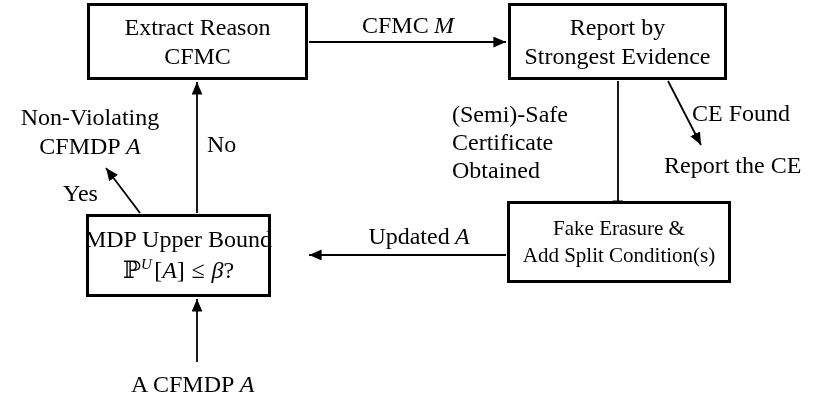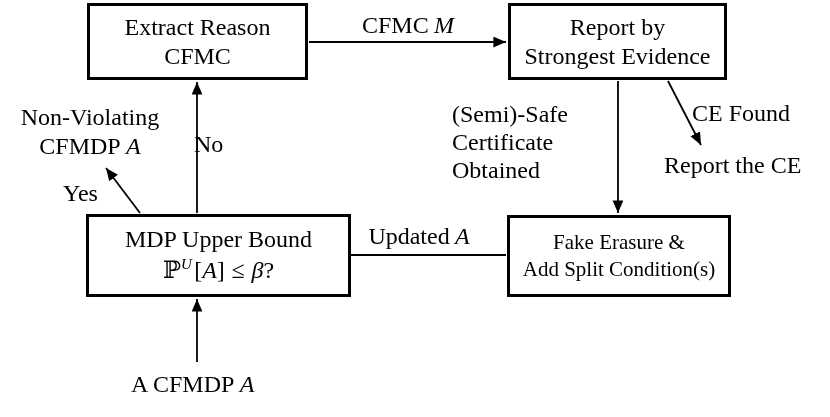--- a/index.html
+++ b/index.html
@@ -72,28 +72,28 @@
   <div class="box" style="left:87px;top:3px;width:221px;height:77px;">
     <div class="box-line">Extract Reason</div>
     <div class="box-line">CFMC</div>
   </div>
 
   <div class="box" style="left:508px;top:3px;width:219px;height:77px;">
     <div class="box-line">Report by</div>
     <div class="box-line">Strongest Evidence</div>
   </div>
 
-  <div class="box" style="left:86px;top:214px;width:265px;height:83px;">
+  <div class="box" style="left:86px;top:214px;width:185px;height:83px;">
     <div class="box-line">MDP Upper Bound</div>
     <div class="box-line math">
       <span>ℙ</span><sup>U</sup><span class="open">[</span><span class="vars">A</span><span>]</span><span class="rel">≤</span><span class="vars">β</span><span>?</span>
     </div>
   </div>
 
-  <div class="box small-box" style="left:507px;top:215px;width:224px;height:82px;">
+  <div class="box small-box" style="left:507px;top:201px;width:224px;height:82px;">
     <div class="box-line">Fake Erasure &amp;</div>
     <div class="box-line">Add Split Condition(s)</div>
   </div>
 
   <div class="lbl center" style="left:308px;top:11px;width:200px;">
     <span>CFMC</span><span class="var">M</span>
   </div>
 
   <div class="lbl right" style="left:452px;top:100px;width:160px;">
     <div>(Semi)-Safe</div>
@@ -102,21 +102,21 @@
   </div>
 
   <div class="lbl" style="left:664px;top:151px;">Report the CE</div>
 
   <div class="lbl" style="left:692px;top:99px;">CE Found</div>
 
   <div class="lbl center" style="left:307px;top:222px;width:224px;">
     <span>Updated</span><span class="var">A</span>
   </div>
 
-  <div class="lbl" style="left:194px;top:130px;">No</div>
+  <div class="lbl" style="left:207px;top:130px;">No</div>
 
   <div class="lbl" style="left:63px;top:179px;">Yes</div>
 
   <div class="lbl center" style="left:14px;top:103px;width:152px;line-height:29px;">
     <div>Non-Violating</div>
     <div>
       <span>CFMDP</span><span class="var">A</span>
     </div>
   </div>
 

